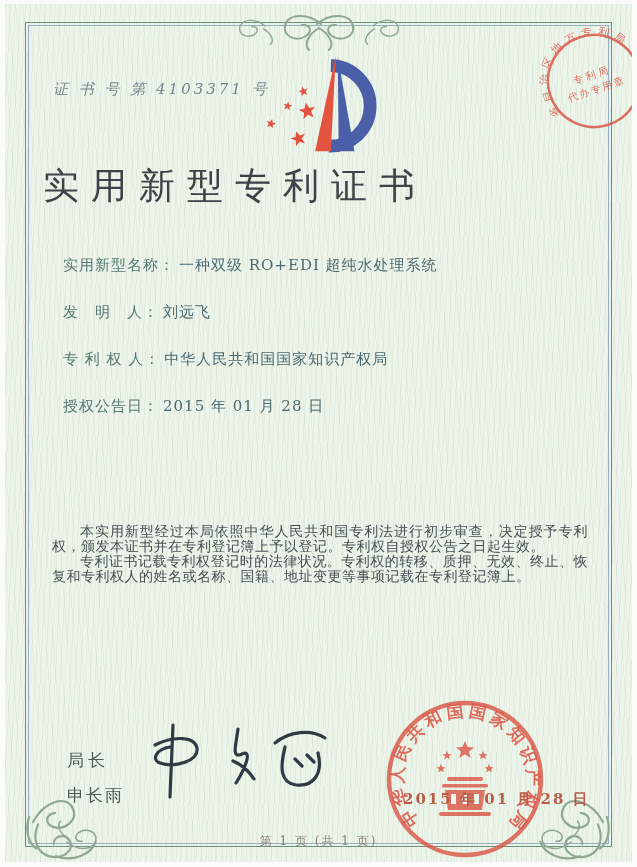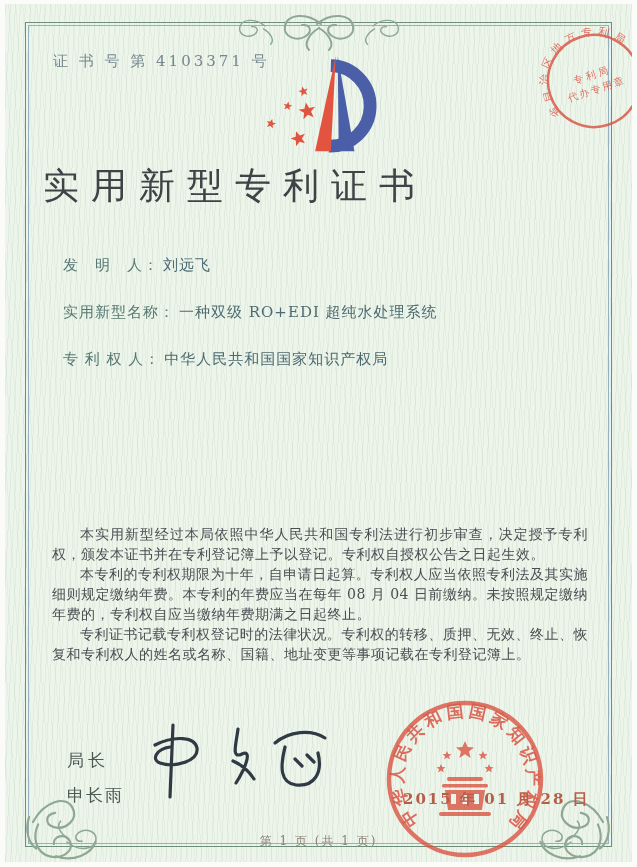--- a/index.html
+++ b/index.html
@@ -8,29 +8,29 @@
   .card{position:absolute;left:5px;top:4px;width:627px;height:858px;overflow:hidden;
         background:
           repeating-linear-gradient(93deg, rgba(140,180,150,.13) 0 1px, rgba(0,0,0,0) 1px 5px),
           repeating-linear-gradient(86deg, rgba(140,180,150,.10) 0 1px, rgba(0,0,0,0) 1px 7px),
           #edf4ea;}
   .frame-outer{position:absolute;left:20px;right:20px;top:18px;bottom:15px;
         border:1.5px solid #6e8f7c;pointer-events:none;}
   .frame-inner{position:absolute;left:23px;right:23px;top:21px;bottom:18px;
         border:1px solid #93b0c4;pointer-events:none;}
   .ornaments{position:absolute;left:0;top:0;width:627px;height:858px;pointer-events:none;}
-  .cert-no{position:absolute;left:48px;top:48px;font-size:15px;letter-spacing:3px;color:#76878f;}
+  .cert-no{position:absolute;left:48px;top:76px;font-size:15px;letter-spacing:3px;color:#76878f;font-style:italic;}
   .logo{position:absolute;left:238px;top:46px;width:160px;height:108px;}
   .title{position:absolute;left:0;top:158px;width:100%;margin:0;
         font-size:36px;font-weight:normal;letter-spacing:12px;color:#3d4346;padding-left:38px;}
   .fields{position:absolute;left:58px;top:252px;right:40px;}
   .field-row{height:22px;margin-bottom:25px;font-size:15px;color:#50706a;white-space:nowrap;}
   .field-label{color:#567872;letter-spacing:1px;}
   .field-value{color:#4c6a71;letter-spacing:1px;margin-left:4px;}
-  .paras{position:absolute;left:47px;right:44px;top:520px;font-size:14px;line-height:20px;
+  .paras{position:absolute;left:47px;right:44px;top:520px;font-size:14px;line-height:15px;
         color:#474f52;text-align:justify;}
   .paras p{margin:0;text-indent:2em;letter-spacing:0.5px;}
   .bottom{position:absolute;left:0;top:690px;width:100%;height:150px;}
   .signer-title{position:absolute;left:62px;top:55px;font-size:17px;color:#4b5a55;letter-spacing:4px;}
   .signer-name{position:absolute;left:62px;top:90px;font-size:17px;color:#4b5a55;letter-spacing:2px;font-family:Liberation Serif, serif;}
   .signature{position:absolute;left:138px;top:25px;width:215px;height:90px;}
   .seal{position:absolute;left:378px;top:3px;width:164px;height:164px;opacity:.92;}
   .seal-date{position:absolute;left:398px;top:96px;font-size:15px;letter-spacing:2px;
         color:#b65f48;font-weight:bold;z-index:3;}
   .footer{position:absolute;left:0;top:829px;width:100%;text-align:center;
@@ -91,33 +91,35 @@
         <use href="#star" transform="translate(64,62) scale(0.95) rotate(-10)"></use>
         <use href="#star" transform="translate(27,75) scale(0.55) rotate(15)"></use>
         <use href="#star" transform="translate(55,90) scale(0.85) rotate(-18)"></use>
       </svg>
     </div>
 
     <h1 class="title">实用新型专利证书</h1>
 
     <div class="fields">
       <div class="field-row">
+        <span class="field-label">实用新型名称：</span><span class="field-value">一种双级 RO+EDI 超纯水处理系统</span>
+      </div>
+      <div class="field-row">
         <span class="field-label">发　明　人：</span><span class="field-value">刘远飞</span>
       </div>
       <div class="field-row">
-        <span class="field-label">实用新型名称：</span><span class="field-value">一种双级 RO+EDI 超纯水处理系统</span>
+        <span class="field-label">专 利 权 人：</span><span class="field-value">中华人民共和国国家知识产权局</span>
       </div>
       <div class="field-row">
-        <span class="field-label">专 利 权 人：</span><span class="field-value">中华人民共和国国家知识产权局</span>
+        <span class="field-label">授权公告日：</span><span class="field-value">2015 年 01 月 28 日</span>
       </div>
     </div>
 
     <div class="paras">
       <p>本实用新型经过本局依照中华人民共和国专利法进行初步审查，决定授予专利权，颁发本证书并在专利登记簿上予以登记。专利权自授权公告之日起生效。</p>
-      <p>本专利的专利权期限为十年，自申请日起算。专利权人应当依照专利法及其实施细则规定缴纳年费。本专利的年费应当在每年 08 月 04 日前缴纳。未按照规定缴纳年费的，专利权自应当缴纳年费期满之日起终止。</p>
       <p>专利证书记载专利权登记时的法律状况。专利权的转移、质押、无效、终止、恢复和专利权人的姓名或名称、国籍、地址变更等事项记载在专利登记簿上。</p>
     </div>
 
     <div class="bottom">
       <div class="signer-title">局长</div>
       <div class="signer-name">申长雨</div>
 
       <svg class="signature" viewBox="0 0 215 90" fill="none" stroke="#2f3a44" stroke-width="3.2" stroke-linecap="round">
 
         <path d="M30,6 C29,28 28,54 27,78"></path>

